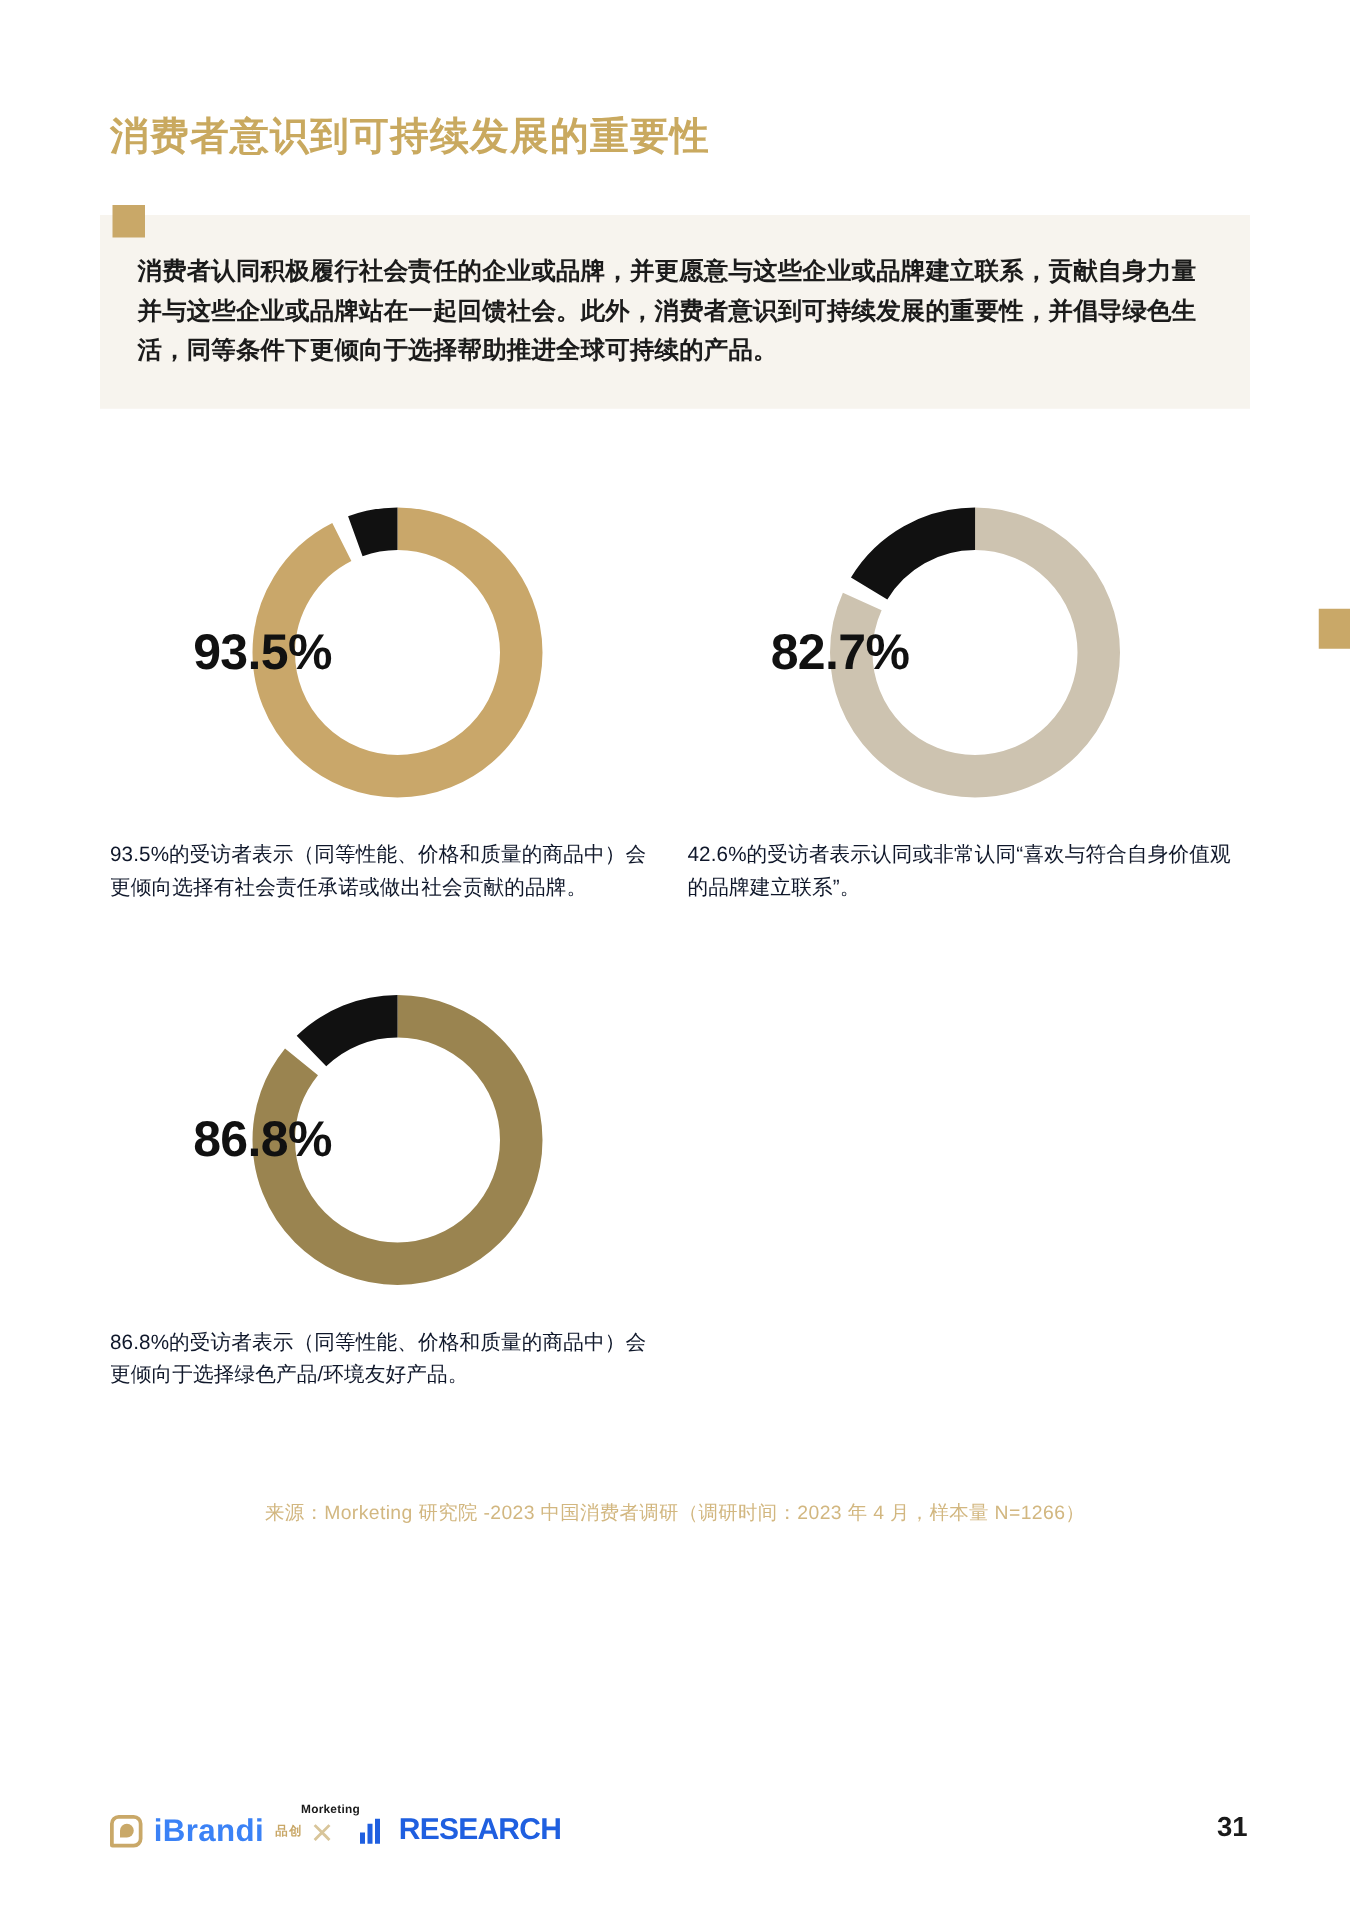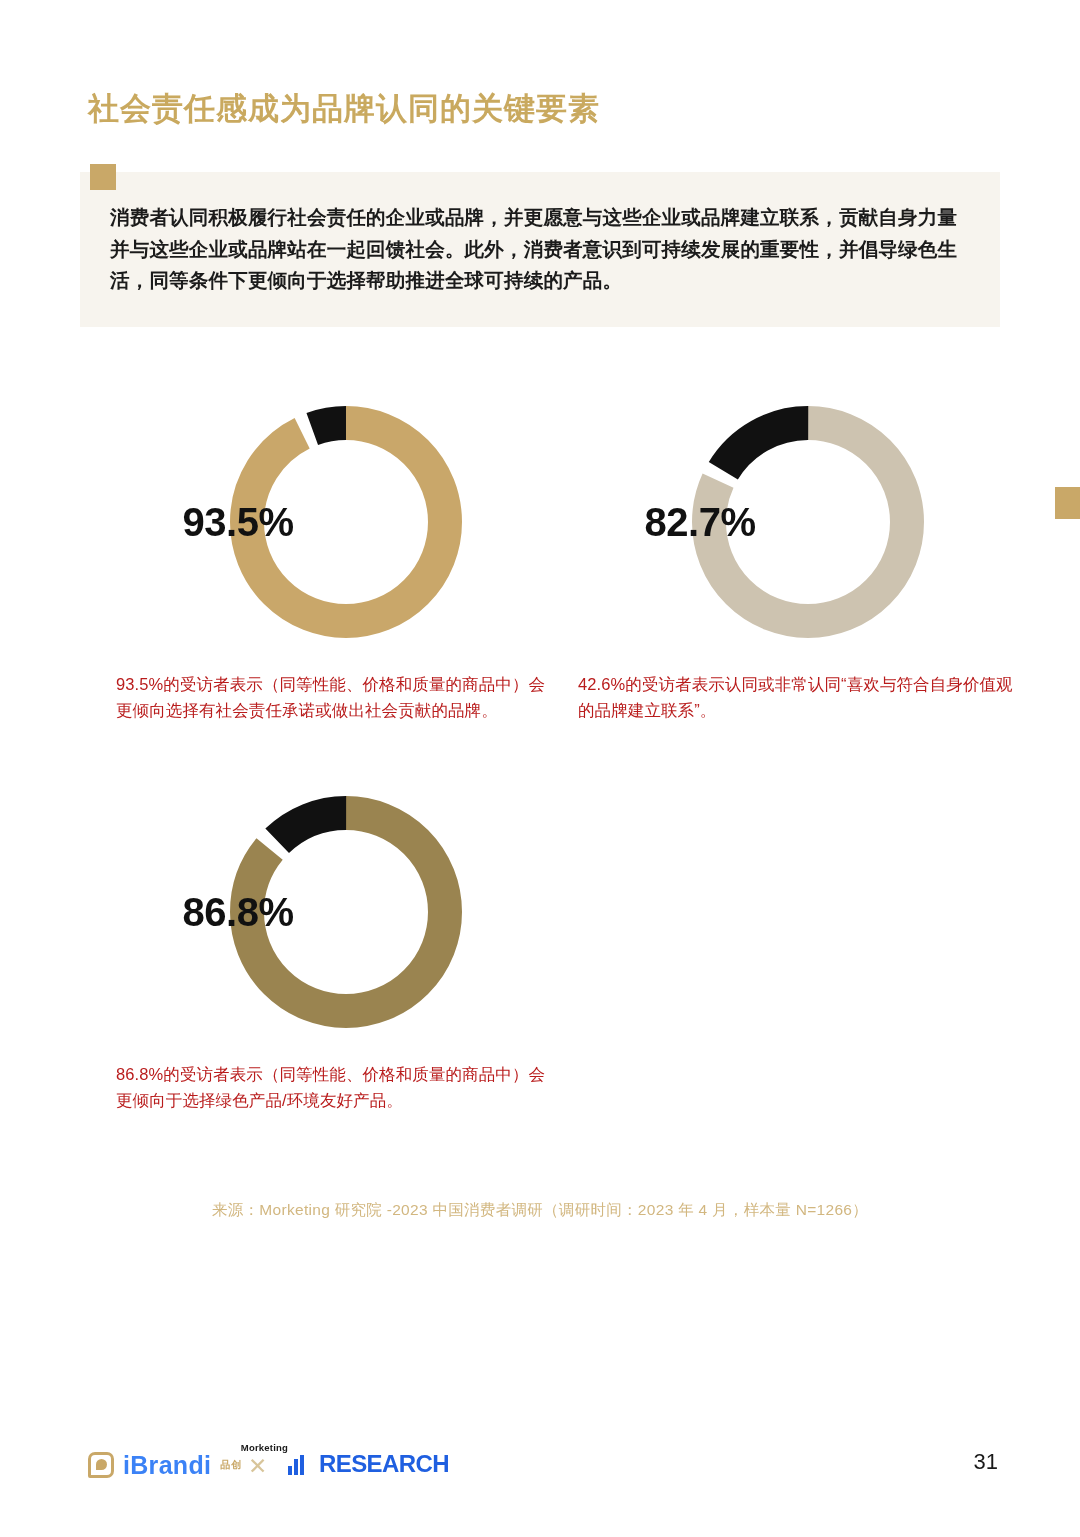--- a/index.html
+++ b/index.html
@@ -32,36 +32,36 @@
     width: 26px; height: 26px; background: #c9a868;
   }
   .sq-br-big {
     position: absolute; left: 975px; top: 315px;
     width: 32px; height: 32px; background: #c9a868;
   }
 
   
   .charts { position: absolute; left: 0; top: 400px; width: 1080px; }
   .chart-row { position: relative; width: 1080px; }
-  .cell { position: absolute; width: 460px; margin-left: 28px; }
+  .cell { position: absolute; width: 460px; }
   .cell.c1 { left: 88px; top: 0; }
   .cell.c2 { left: 550px; top: 0; }
   .cell.c3 { left: 88px; top: 390px; }
 
   .donut-holder { position: relative; width: 460px; height: 250px; }
   .donut { position: absolute; left: 108px; top: 0; width: 244px; height: 244px; }
   .donut svg { display: block; width: 244px; height: 244px; }
   .donut-label {
     position: absolute; left: 0; top: 0; width: 244px; height: 244px;
     display: flex; align-items: center; justify-content: center;
     font-size: 40px; font-weight: 700; color: #111; letter-spacing: -0.5px;
   }
   .caption {
     margin-top: 22px; font-size: 16.5px; line-height: 1.55;
-    color: #b91c1c; letter-spacing: 0.1px; width: 440px;
+    color: #0f172a; letter-spacing: 0.1px; width: 440px;
   }
 
   
   .source {
     position: absolute; left: 0; top: 1200px; width: 1080px; text-align: center;
     font-size: 15.5px; color: #d2b780; letter-spacing: 0.3px;
   }
 
   
   .footer { position: absolute; left: 0; bottom: 46px; width: 1080px; height: 46px; }
@@ -90,29 +90,29 @@
   .bars i { display: block; width: 4px; background: #1f5fe0; }
   .bars i:nth-child(1) { height: 9px; }
   .bars i:nth-child(2) { height: 16px; }
   .bars i:nth-child(3) { height: 20px; }
   .mk-word {
     font-size: 24px; font-weight: 700; color: #1f5fe0;
     letter-spacing: -0.6px; line-height: 0.9; margin-left: 1px;
   }
   .page-num {
     position: absolute; right: 82px; top: 4px;
-    font-size: 22px; font-weight: 400; color: #1a1a1a;
+    font-size: 22px; font-weight: 700; color: #1a1a1a;
   }
 </style>
 </head>
 <body>
 
 <div class="page">
 
-  <div class="title">社会责任感成为品牌认同的关键要素</div>
+  <div class="title">消费者意识到可持续发展的重要性</div>
 
   <div class="lead-wrap">
     <div class="lead-box">
       <div class="sq-tl"></div>
       <div class="lead-text">消费者认同积极履行社会责任的企业或品牌，并更愿意与这些企业或品牌建立联系，贡献自身力量并与这些企业或品牌站在一起回馈社会。此外，消费者意识到可持续发展的重要性，并倡导绿色生活，同等条件下更倾向于选择帮助推进全球可持续的产品。</div>
     </div>
     <div class="sq-br-big"></div>
 
   </div>
 

